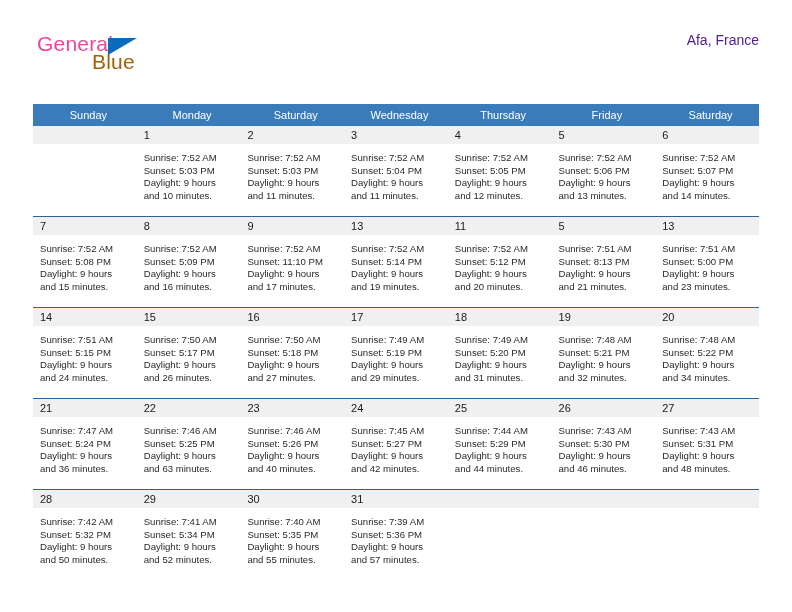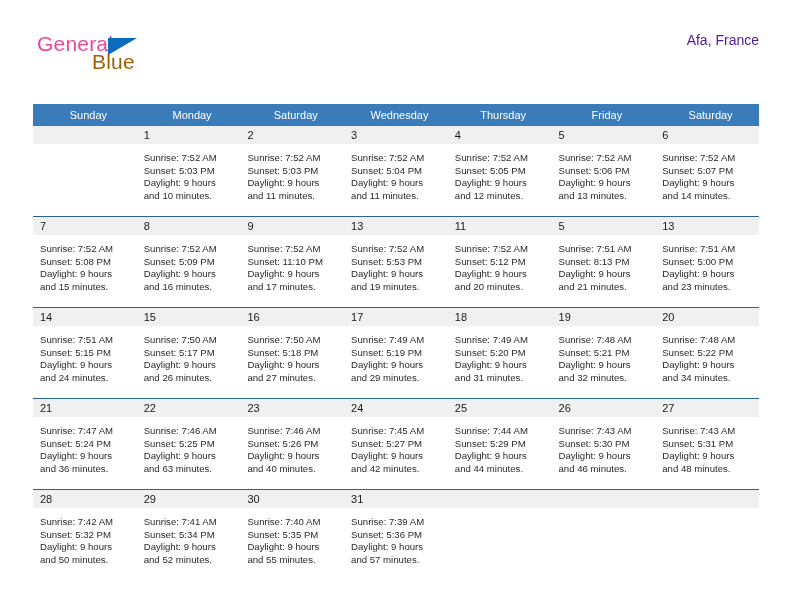--- a/index.html
+++ b/index.html
@@ -284,21 +284,21 @@
                 <div>Daylight: 9 hours</div>
                 <div>and 17 minutes.</div>
               </div>
             </div>
           </td>
           <td>
             <div class="cell">
               <div class="daynum-band">13</div>
               <div class="cell-body">
                 <div>Sunrise: 7:52 AM</div>
-                <div>Sunset: 5:53 PM</div>
+                <div>Sunset: 5:14 PM</div>
                 <div>Daylight: 9 hours</div>
                 <div>and 19 minutes.</div>
               </div>
             </div>
           </td>
           <td>
             <div class="cell">
               <div class="daynum-band">11</div>
               <div class="cell-body">
                 <div>Sunrise: 7:52 AM</div>

